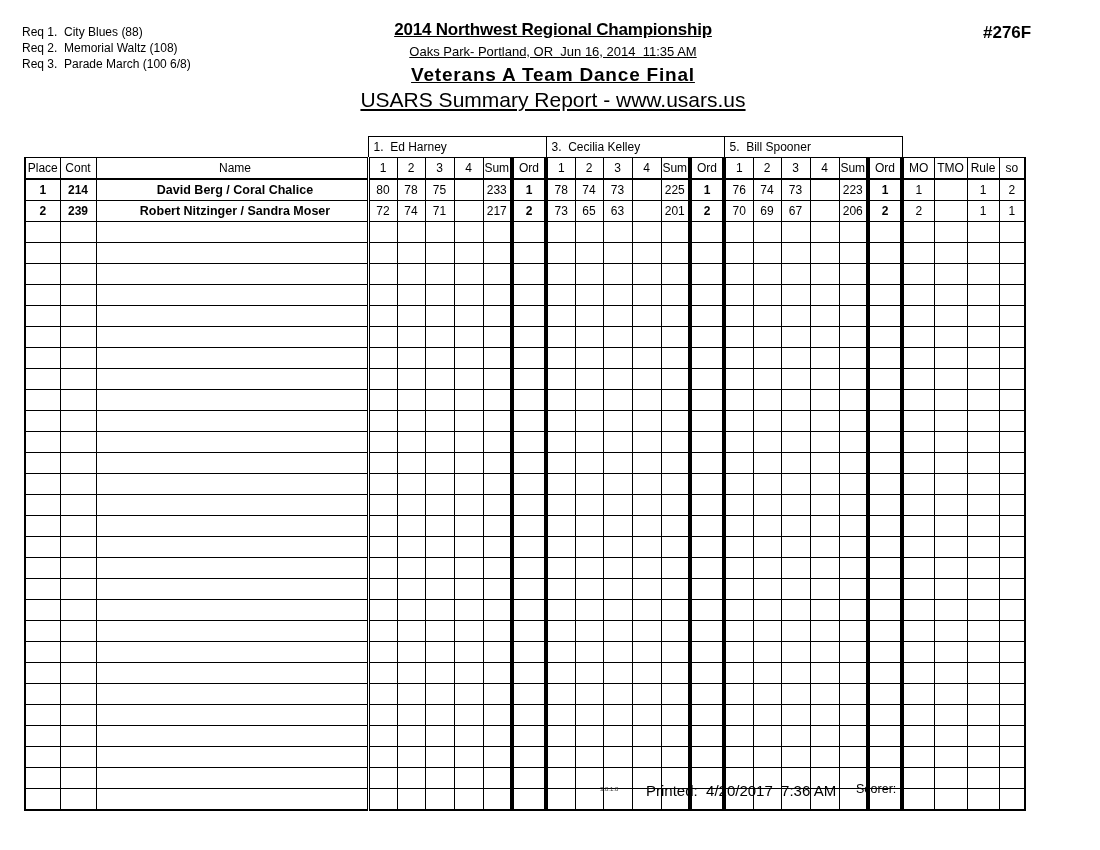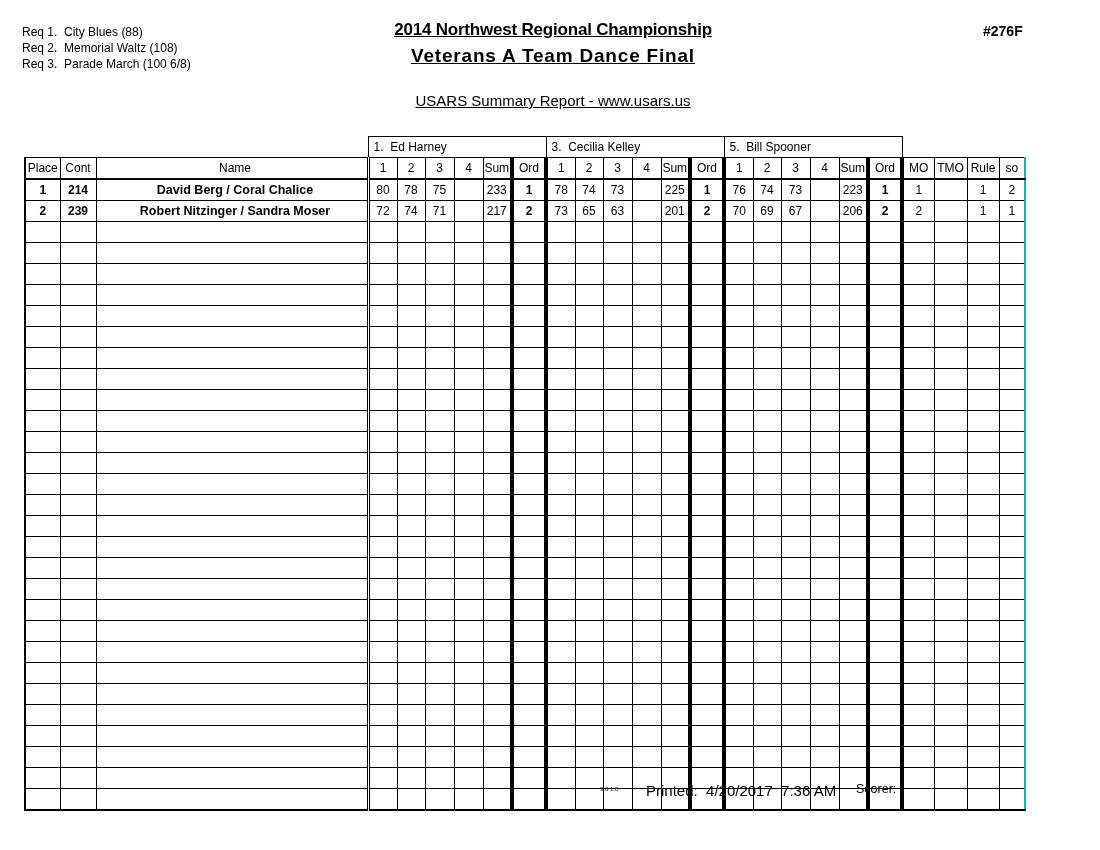--- a/index.html
+++ b/index.html
@@ -8,38 +8,38 @@
   .pre{white-space:pre;}
 
   
   .req-list{position:absolute;left:22px;top:24px;font-size:12px;line-height:16px;}
 
   
   .head-center{position:absolute;left:250px;top:20px;width:606px;text-align:center;text-decoration:underline;}
   .title{font-size:17px;font-weight:bold;letter-spacing:-0.2px;}
   .location{font-size:13px;margin-top:4px;}
   .event{font-size:19px;font-weight:bold;letter-spacing:0.8px;margin-top:5px;}
-  .report{font-size:15px;margin-top:25px;}
-  .event-number{position:absolute;left:983px;top:23px;font-size:14px;font-weight:bold;}
+  .report{font-size:21px;margin-top:2px;}
+  .event-number{position:absolute;left:983px;top:23px;font-size:17px;font-weight:bold;}
 
   
   .table-wrap{position:absolute;left:24px;top:136px;}
   table{border-collapse:collapse;table-layout:fixed;font-family:"Liberation Sans",sans-serif;
         font-size:12px;}
   td{border:1px solid #000;height:20px;padding:0;text-align:center;overflow:hidden;
      white-space:nowrap;vertical-align:middle;}
   tr.jrow{height:21px;}
   tr.jrow td.nob{border:none;}
   td.jbox{text-align:left;padding-left:5px;white-space:pre;font-size:12px;}
   tr.hrow{height:21px;}
   tr.hrow td{border-bottom:3px double #000;}
   tbody tr{height:20px;}
   td:first-child{border-left:2px solid #000;}
   tr.jrow td:first-child{border-left:none;}
-  tr.hrow td:last-child, tbody td:last-child{border-right:2px solid #14b8a6;}
+  tr.hrow td:last-child, tbody td:last-child{border-right:2px solid #000000;}
   tbody tr:last-child td{border-bottom:2px solid #000;}
   .thick{border-left:4px solid #000 !important;border-right:4px solid #000 !important;}
   .jfirst{border-left:3px double #000;}
   .hname{text-align:center;padding-left:7px;}
   .c-name{text-align:center;padding-left:7px;font-size:12.5px;}
   .b{font-weight:bold;}
 
   
   .foot-version{position:absolute;left:600px;top:786px;font-size:6px;color:#333;}
   .foot-printed{position:absolute;left:646px;top:782px;font-size:15px;white-space:pre;}
@@ -51,20 +51,21 @@
 <div class="page">
 
   <div class="req-list">
     <div class="pre">Req 1.  City Blues (88)</div>
     <div class="pre">Req 2.  Memorial Waltz (108)</div>
     <div class="pre">Req 3.  Parade March (100 6/8)</div>
   </div>
 
   <div class="head-center">
     <div class="title">2014 Northwest Regional Championship</div>
+    <div class="location pre">Oaks Park- Portland, OR  Jun 16, 2014  11:35 AM</div>
     <div class="event">Veterans A Team Dance Final</div>
     <div class="report">USARS Summary Report - www.usars.us</div>
   </div>
 
   <div class="event-number">#276F</div>
 
   <div class="table-wrap">
     <table>
       <colgroup>
         <col style="width:35px">

